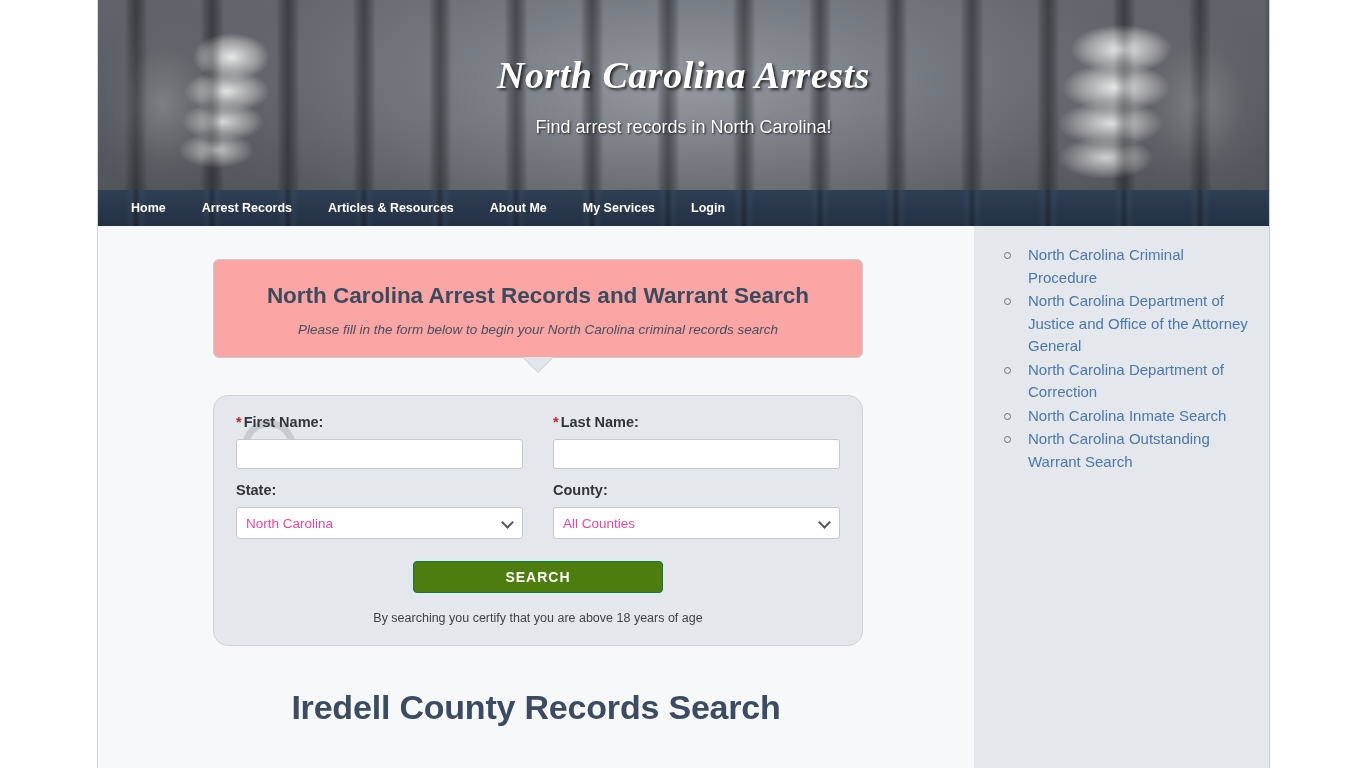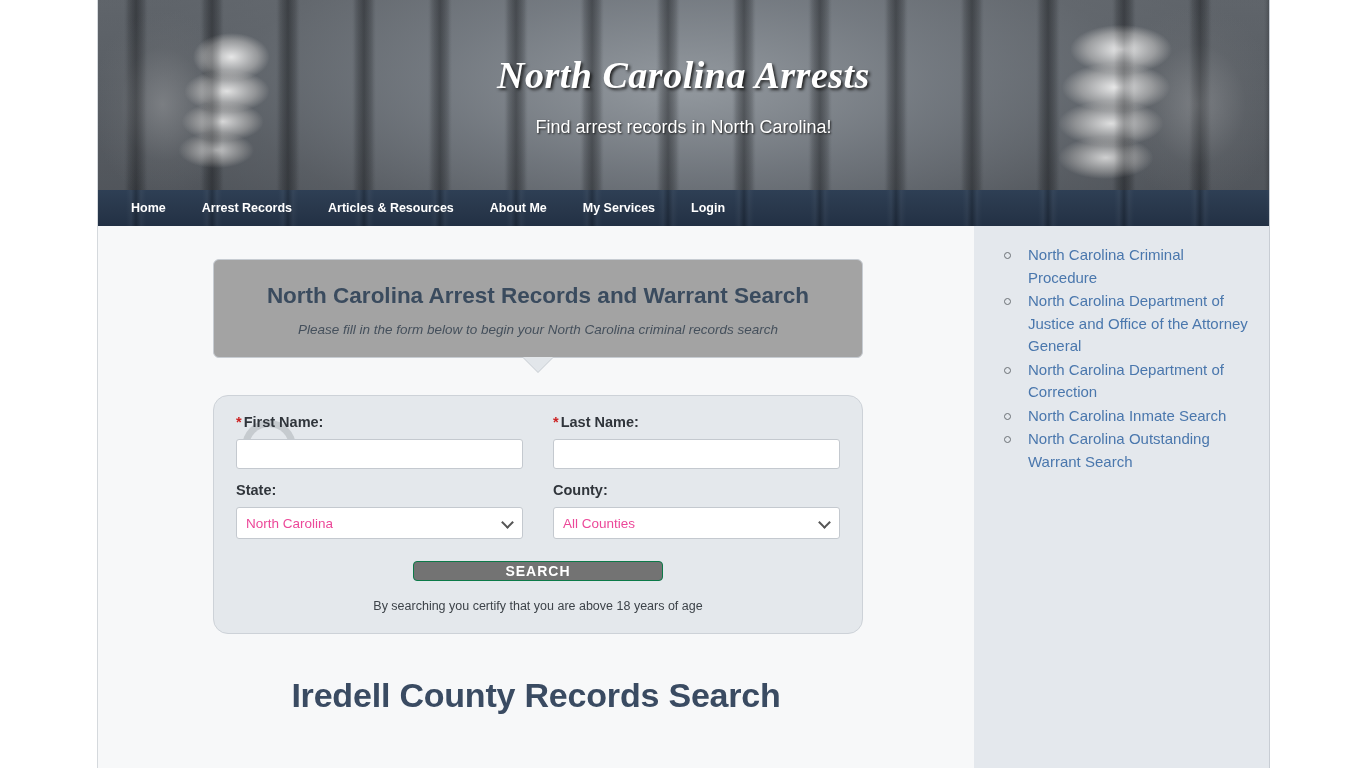--- a/index.html
+++ b/index.html
@@ -181,21 +181,21 @@
     width: 295px;
     background: #e4e8ed;
     padding: 18px 20px 0 16px;
   }
 
   
   .form-head {
     position: relative;
     margin: 33px 0 0 115px;
     width: 650px;
-    background: #a3a3a3;
+    background: #fca5a5;
     border: 1px solid #c7ccd2;
     border-radius: 6px;
     padding: 22px 20px 20px;
     text-align: center;
   }
   .form-head h2 {
     margin: 0;
     font-size: 22.5px;
     font-weight: bold;
     color: #3a4b5e;
@@ -292,22 +292,22 @@
     transform: rotate(45deg);
     pointer-events: none;
   }
 
   .search-wrap {
     margin-top: 22px;
     text-align: center;
   }
   .search-btn {
     width: 250px;
-    height: 20px;
-    background: #737373;
+    height: 32px;
+    background: #4d7c0f;
     border: 1px solid #0b7a49;
     border-radius: 4px;
     color: #ffffff;
     font-size: 14px;
     font-weight: bold;
     letter-spacing: 1px;
     font-family: "Liberation Sans", sans-serif;
     cursor: pointer;
   }
   .certify {

